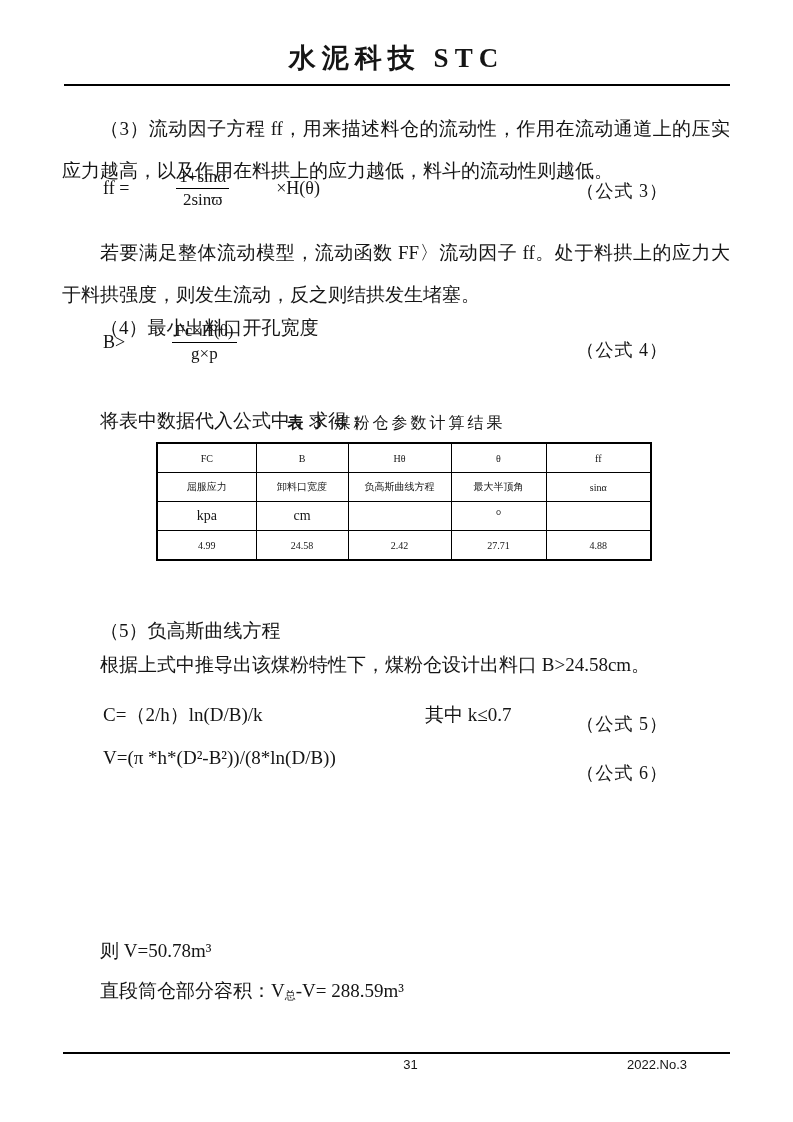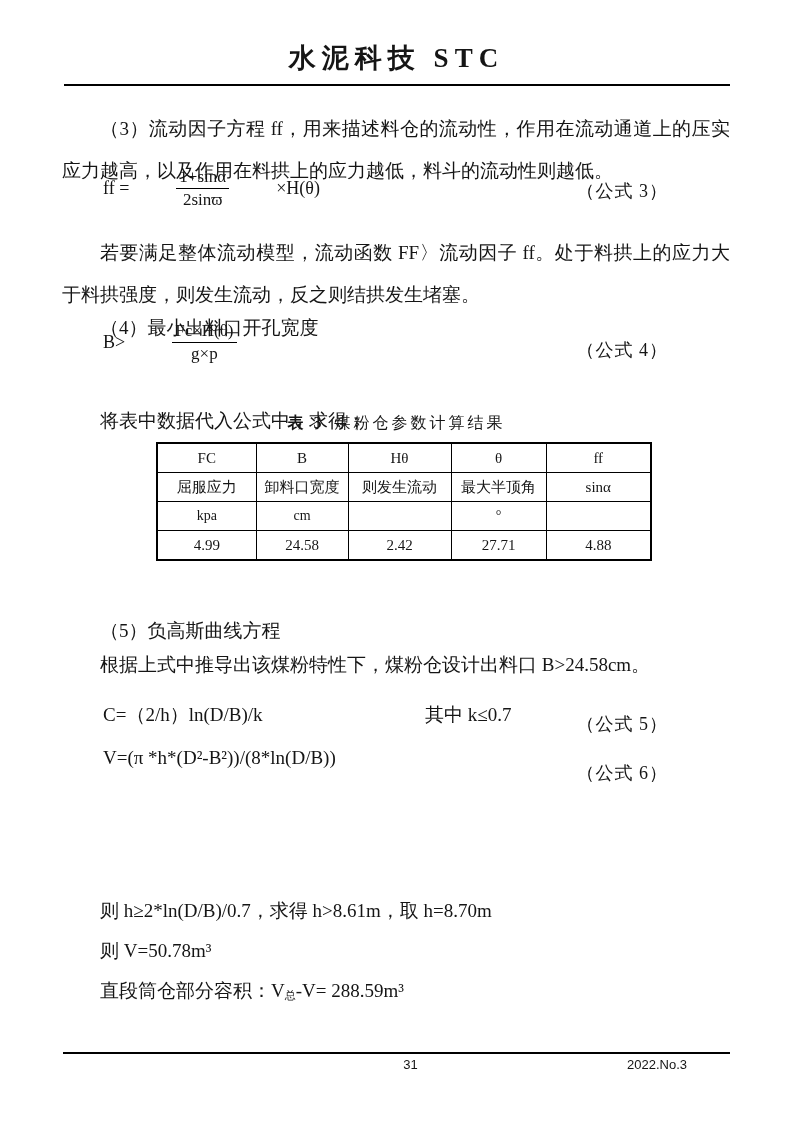--- a/index.html
+++ b/index.html
@@ -58,21 +58,21 @@
   table.datatable{
     position:absolute;top:442px;left:156px;
     width:494px;
     border-collapse:collapse;table-layout:fixed;
     border:2px solid #000;
   }
   table.datatable td{
     border:1.6px solid #000;
     text-align:center;vertical-align:middle;
     padding:0;height:28px;
-    font-size:15px;
+    font-size:10px;
   }
   tr.units-row td{font-size:14px;}
   
   .gap-right{margin-left:84px;}
   
   .footer-rule{
     position:absolute;top:1052px;left:63px;width:667px;
     border-top:2.5px solid #000;
   }
   .footer-page{
@@ -142,21 +142,21 @@
       <tr>
         <td>FC</td>
         <td>B</td>
         <td>Hθ</td>
         <td>θ</td>
         <td>ff</td>
       </tr>
       <tr>
         <td>屈服应力</td>
         <td>卸料口宽度</td>
-        <td>则发生流动</td>
+        <td>负高斯曲线方程</td>
         <td>最大半顶角</td>
         <td>sinα</td>
       </tr>
       <tr class="units-row">
         <td>kpa</td>
         <td>cm</td>
         <td></td>
         <td>°</td>
         <td></td>
       </tr>
@@ -180,21 +180,20 @@
     <span class="f-cond">其中 k≤0.7</span>
     <span class="f-tag" style="right:59px;top:10px">（公式 5）</span>
   </div>
 
   <div class="formula" style="top:747px;height:36px">
     <span class="f-lead" style="font-size:19px">V=(π *h*(D²-B²))/(8*ln(D/B))</span>
     <span class="f-tag" style="right:59px;top:14px">（公式 6）</span>
   </div>
 
 
-  <p class="para indent" style="top:871px"><span>则 h≥2*ln(D/B)/0.7，求得 h&gt;8.61m，取 h=8.70m</span></p>
 
   <p class="para indent" style="top:911px"><span>则 V=50.78m³</span></p>
 
   <p class="para indent" style="top:951px"><span>直段筒仓部分容积：V</span><sub>总</sub><span>-V= 288.59m³</span></p>
 
 
   <div class="footer-rule"></div>
   <div class="footer-page">31</div>
   <div class="footer-issue">2022.No.3</div>
 

